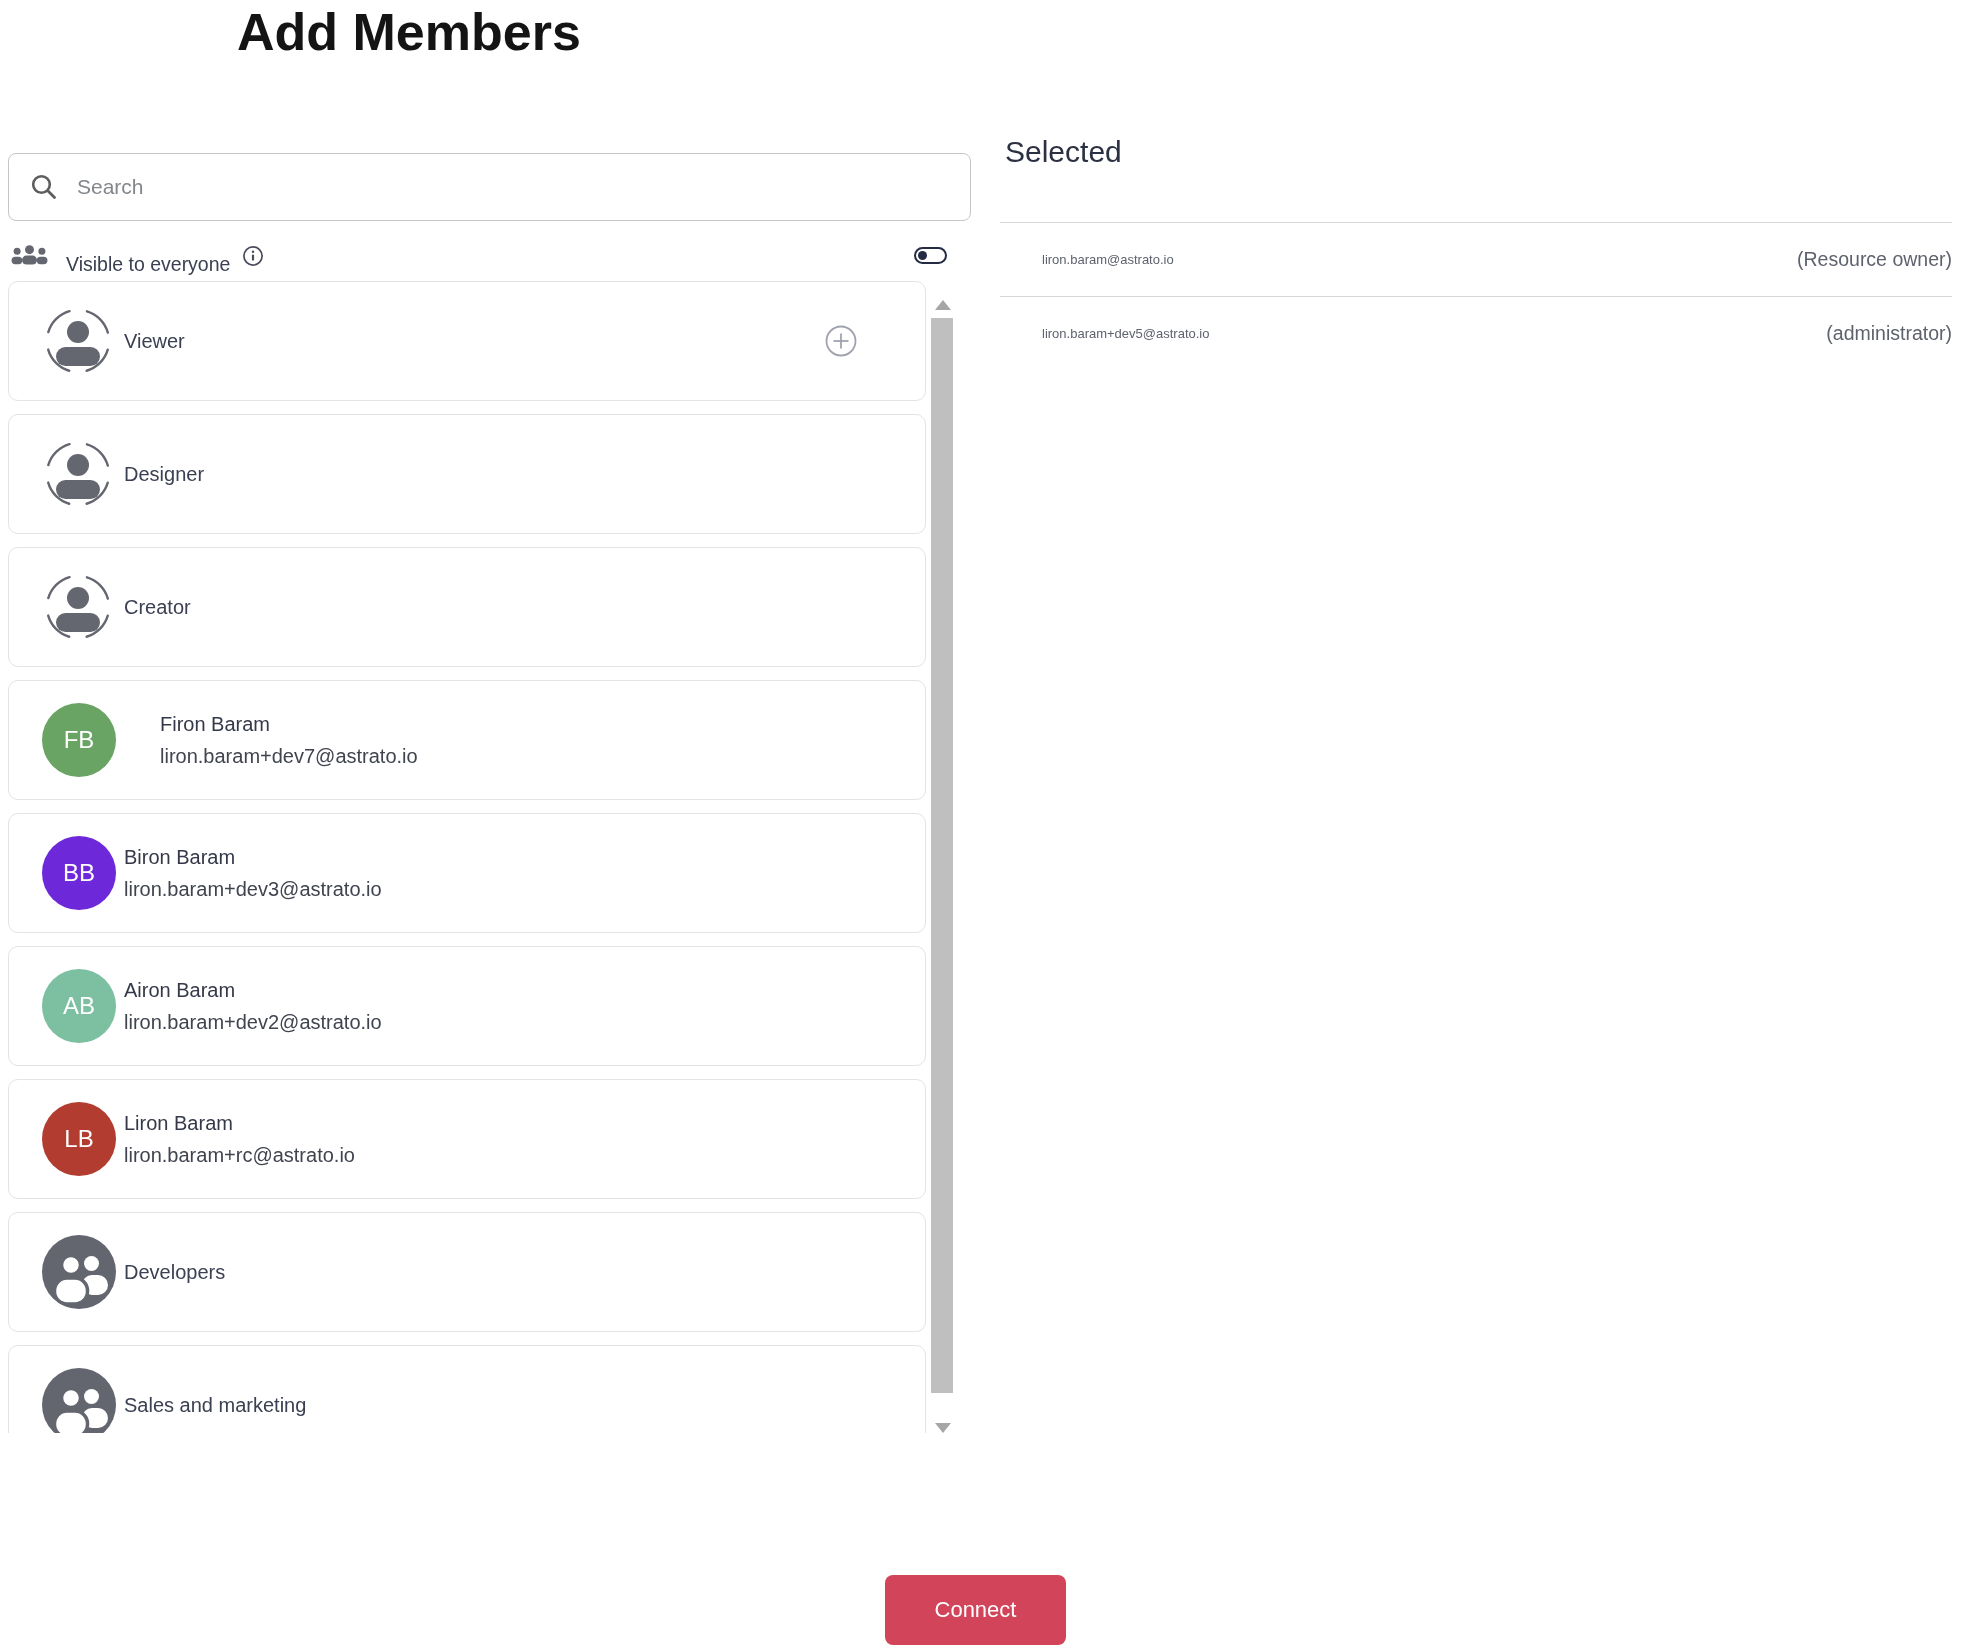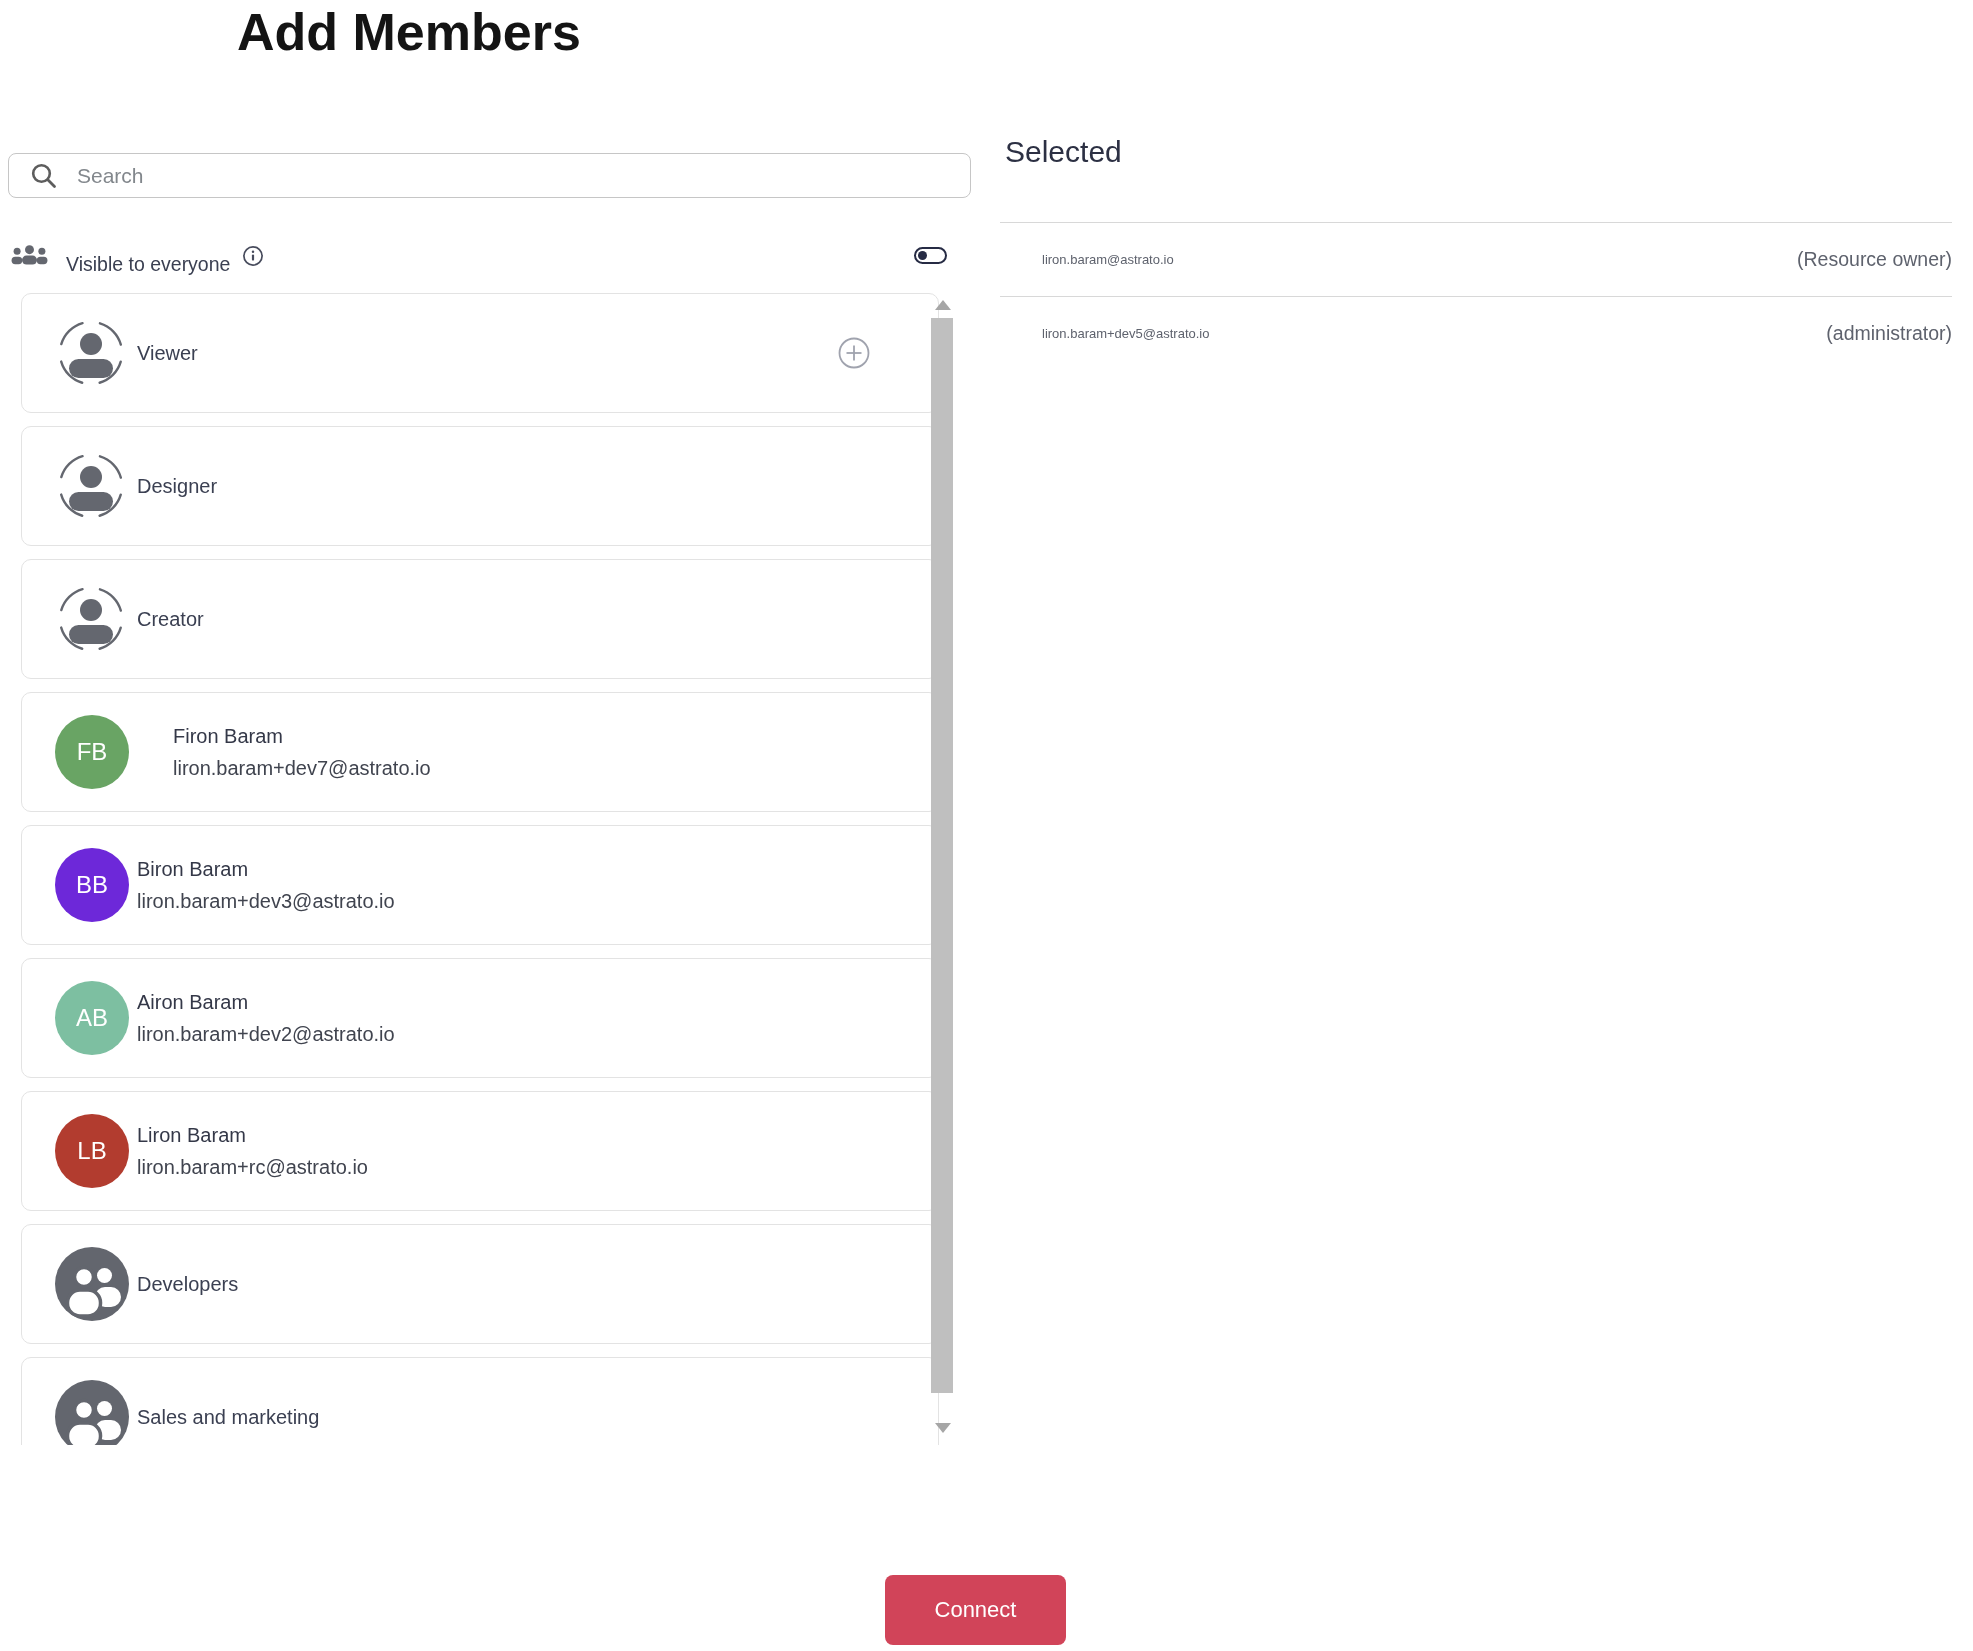--- a/index.html
+++ b/index.html
@@ -11,21 +11,21 @@
   .abs { position:absolute; }
 
   
   .page-title {
     left:237px; top:0px; font-size:52px; line-height:64px;
     color:#141414; letter-spacing:0;
   }
 
   
   .search-box {
-    left:8px; top:153px; width:963px; height:45px;
+    left:8px; top:153px; width:963px; height:68px;
     border:1px solid #c6c6c6; border-radius:8px; background:#fff;
     display:flex; align-items:center; padding-left:20px;
   }
   .search-box input {
     border:none; outline:none; flex:1; margin-left:18px;
     font-size:21px; color:#3b4052; font-family:"Liberation Sans", sans-serif;
   }
   .search-box input::placeholder { color:#82878c; }
 
   
@@ -38,21 +38,21 @@
     width:33px; height:17px; border:2px solid #262b44; border-radius:9px;
     background:#fff;
   }
   .toggle .knob {
     position:absolute; left:2px; top:2px; width:9px; height:9px;
     border-radius:50%; background:#262b44;
   }
 
   
   .list-viewport {
-    left:8px; top:288px; width:956px; height:1157px; overflow:hidden;margin-left:13px;
+    left:8px; top:276px; width:956px; height:1157px; overflow:hidden;
   }
   .member-card {
     position:absolute; left:0; width:918px; height:120px;
     border:1px solid #e3e3e3; border-radius:10px; background:#fff;
     display:flex; align-items:center;
   }
   .card-icon { position:absolute; left:33px; top:50%; transform:translateY(-50%); display:flex; }
   .card-icon.role-icon { left:35px; }
   .card-label { margin-left:115px; font-size:20px; color:#3b4052; }
   .user-text { margin-left:115px; display:flex; flex-direction:column; gap:9px; }

